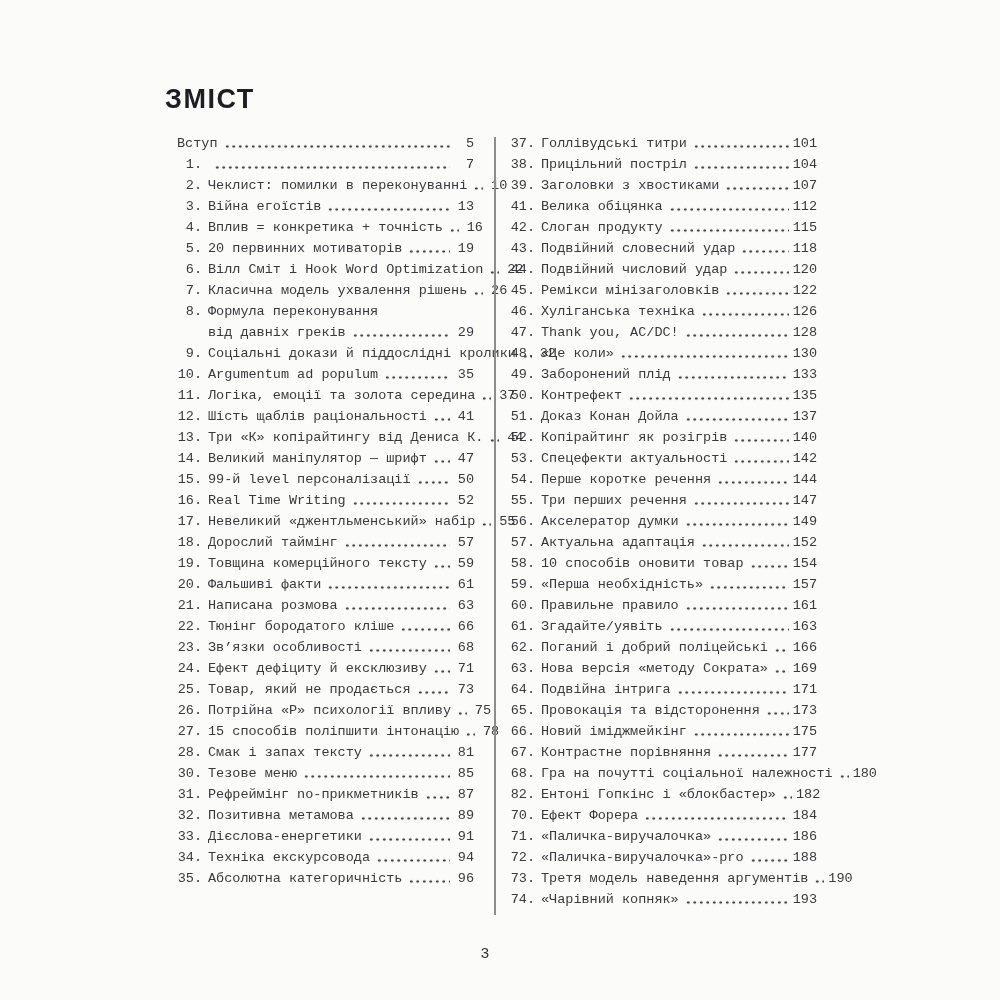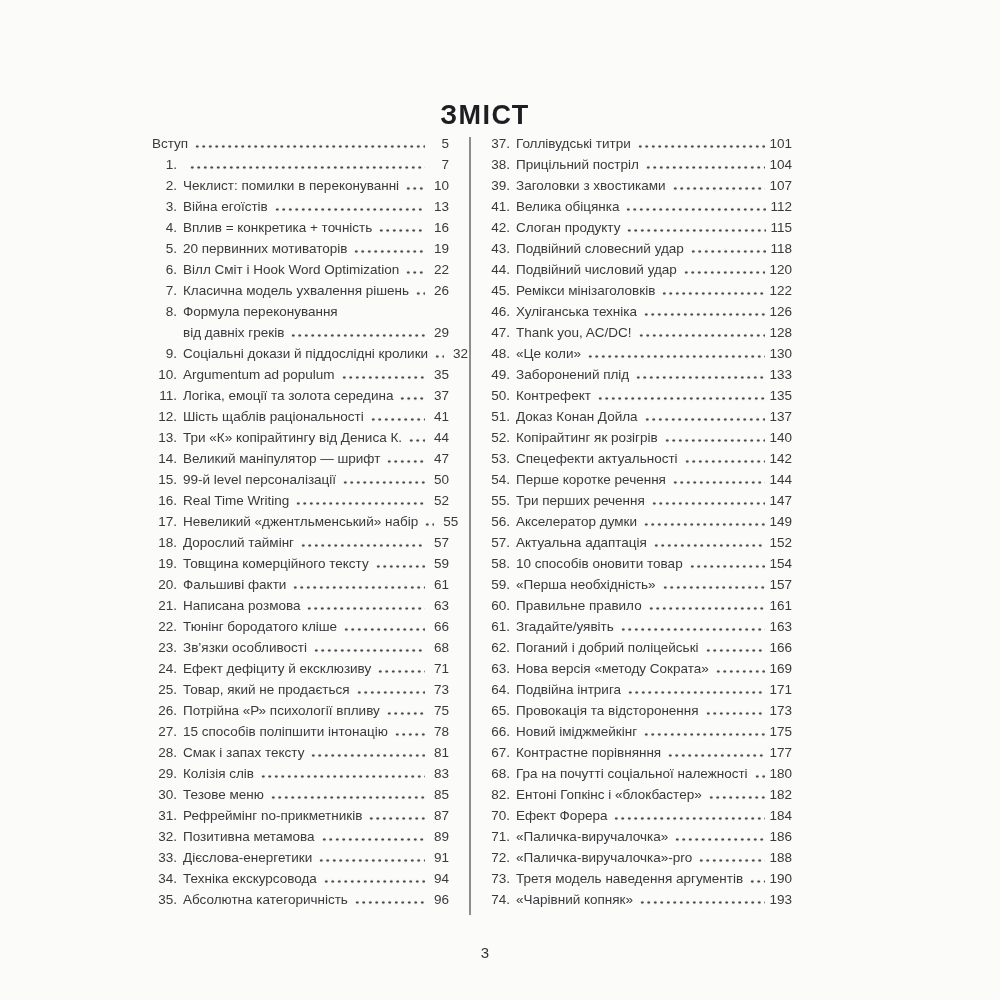--- a/index.html
+++ b/index.html
@@ -10,28 +10,28 @@
   }
   html,body{margin:0;padding:0;}
   body{
     width:1000px;height:1000px;
     background:var(--bg);
     font-family:"Liberation Sans", sans-serif;
     position:relative;
     overflow:hidden;
   }
   .page-title{
-    position:absolute;top:100px;left:165px;width:640px;
-    text-align:center;
+    position:absolute;top:84px;left:165px;width:640px;
     font-size:27px;font-weight:700;letter-spacing:1.5px;
     color:var(--title);
   }
   .toc-wrap{
-    position:absolute;left:152px;top:133px;width:640px;
+    position:absolute;left:177px;top:133px;width:640px;
     display:flex;
+    font-family:Liberation Mono, monospace;
   }
   .divider{
     position:absolute;left:317px;top:4px;width:2px;height:778px;
     background:var(--divider);
   }
   .col{display:flex;flex-direction:column;}
   .col-left{width:297px;}
   .col-right{width:307px;margin-left:36px;}
   .toc-row{
     display:flex;align-items:baseline;
@@ -233,26 +233,20 @@
         <span class="leader"></span>
         <span class="pg">78</span>
       </div>
       <div class="toc-row">
         <span class="num">28.</span>
         <span class="label">Смак і запах тексту</span>
         <span class="leader"></span>
         <span class="pg">81</span>
       </div>
       <div class="toc-row">
-        <span class="num">29.</span>
-        <span class="label">Колізія слів</span>
-        <span class="leader"></span>
-        <span class="pg">83</span>
-      </div>
-      <div class="toc-row">
         <span class="num">30.</span>
         <span class="label">Тезове меню</span>
         <span class="leader"></span>
         <span class="pg">85</span>
       </div>
       <div class="toc-row">
         <span class="num">31.</span>
         <span class="label">Рефреймінг no-прикметників</span>
         <span class="leader"></span>
         <span class="pg">87</span>

